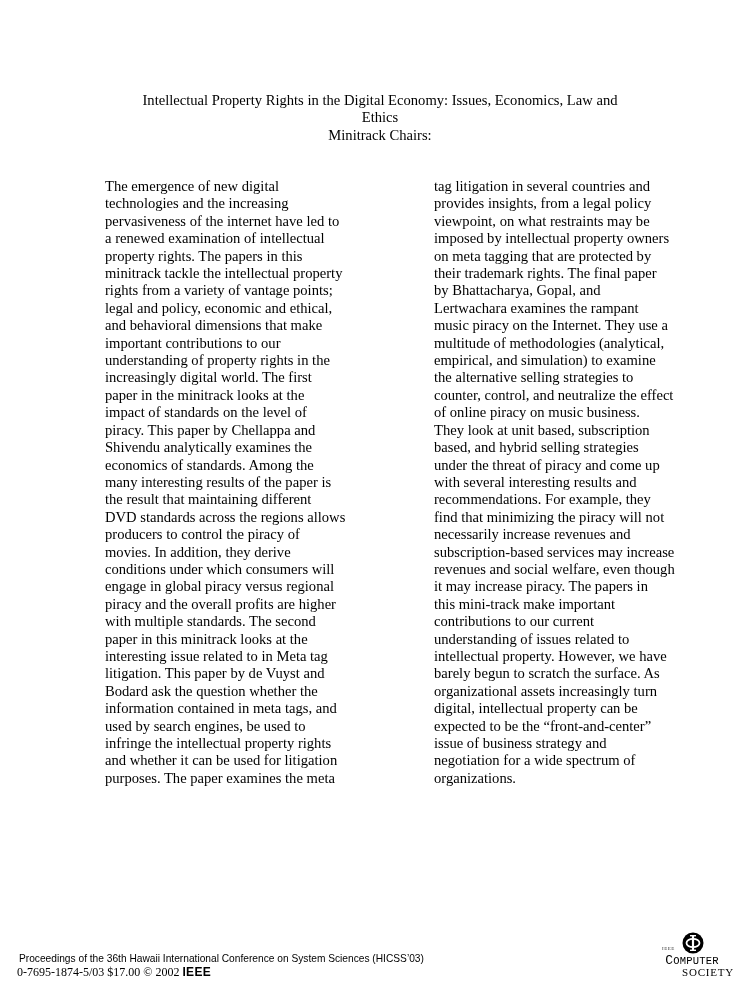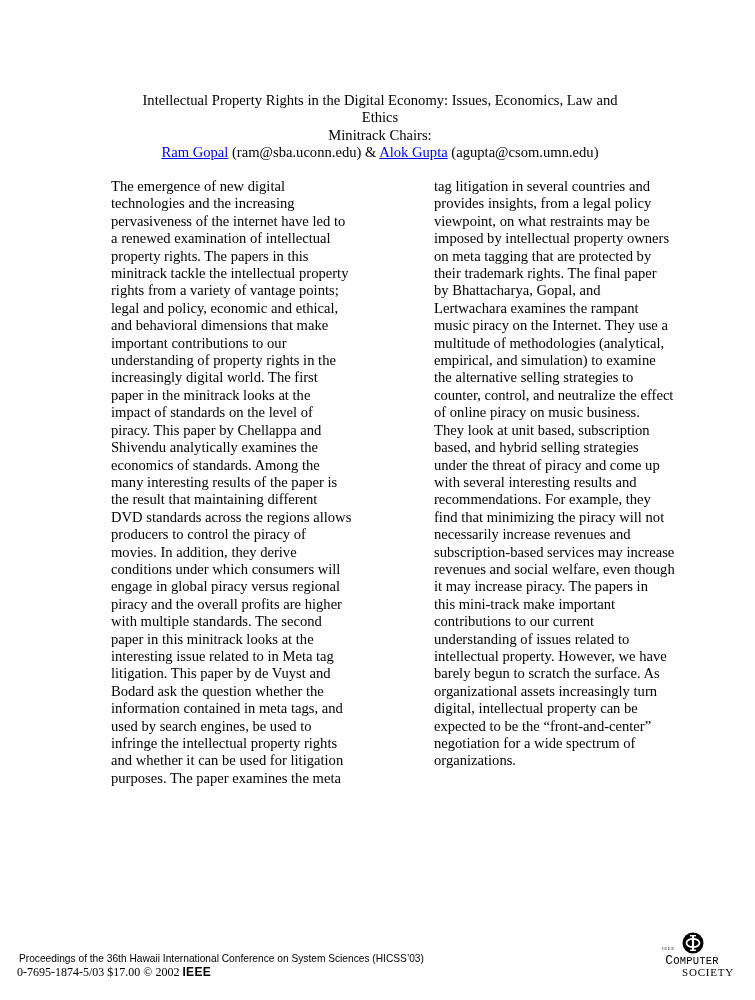--- a/index.html
+++ b/index.html
@@ -3,21 +3,21 @@
   <meta charset="utf-8">
   <style>
     html, body { margin: 0; padding: 0; background: #ffffff; }
     body { width: 755px; height: 1000px; position: relative; overflow: hidden; color: #000; }
     .header { position: absolute; left: 100px; top: 92px; width: 560px; text-align: center;
       font-family: "Liberation Serif", serif; font-size: 14.6px; line-height: 17.4px; }
     .title, .chairs-heading { font-weight: normal; }
     .link { color: #0000ee; text-decoration: underline; cursor: pointer; }
     .col { position: absolute; top: 178px; font-family: "Liberation Serif", serif; font-size: 14.6px;
       line-height: 17.4px; white-space: nowrap; }
-    .col-left { left: 111px; width: 260px; }
+    .col-left { left: 105px; width: 260px; }
     .col-right { left: 400px; width: 260px; margin-left: 34px; }
     .line { display: block; }
     .footer-proc { position: absolute; left: 19px; top: 952px; font-family: "Liberation Sans", sans-serif;
       font-size: 10.2px; line-height: 13px; white-space: nowrap; }
     .footer-isbn { position: absolute; left: 17px; top: 965px; font-family: "Liberation Serif", serif;
       font-size: 12px; line-height: 14px; white-space: nowrap; }
     .ieee { font-family: "Liberation Sans", sans-serif; font-weight: bold; font-size: 12px; letter-spacing: 0.3px; }
     .logo { position: absolute; left: 652px; top: 932px; width: 80px; height: 50px; text-align: center; }
     .logo-emblem { position: absolute; left: 30px; top: 0px; width: 22px; height: 22px; }
     .logo-ieee { position: absolute; left: 10px; top: 14px; font-family: "Liberation Serif", serif; font-size: 5px; color: #333; letter-spacing: 0.5px; }
@@ -29,21 +29,20 @@
   </style>
 </head>
 <body>
 
 <div class="header">
   <div class="title">
     <span>Intellectual Property Rights in the Digital Economy: Issues, Economics, Law and</span><br>
     <span>Ethics</span>
   </div>
   <div class="chairs-heading">Minitrack Chairs:</div>
-  <div><a class="link">Ram Gopal</a><span> (ram@sba.uconn.edu) &amp; </span><a class="link">Alok Gupta</a><span> (agupta@csom.umn.edu)</span></div>
 </div>
 
 <div class="col col-left" id="col-left">
     <span class="line">The emergence of new digital</span>
     <span class="line">technologies and the increasing</span>
     <span class="line">pervasiveness of the internet have led to</span>
     <span class="line">a renewed examination of intellectual</span>
     <span class="line">property rights. The papers in this</span>
     <span class="line">minitrack tackle the intellectual property</span>
     <span class="line">rights from a variety of vantage points;</span>
@@ -102,20 +101,21 @@
     <span class="line">revenues and social welfare, even though</span>
     <span class="line">it may increase piracy.  The papers in</span>
     <span class="line">this mini-track make important</span>
     <span class="line">contributions to our current</span>
     <span class="line">understanding of issues related to</span>
     <span class="line">intellectual property. However, we have</span>
     <span class="line">barely begun to scratch the surface. As</span>
     <span class="line">organizational assets increasingly turn</span>
     <span class="line">digital, intellectual property can be</span>
     <span class="line">expected to be the “front-and-center”</span>
+    <span class="line">issue of business strategy and</span>
     <span class="line">negotiation for a wide spectrum of</span>
     <span class="line">organizations.</span>
   </div>
 
 <div class="footer-proc">Proceedings of the 36th Hawaii International Conference on System Sciences (HICSS’03)</div>
 <div class="footer-isbn"><span>0-7695-1874-5/03 $17.00 © 2002 </span><span class="ieee">IEEE</span></div>
 
 <div class="logo">
   <svg class="logo-emblem" viewBox="0 0 22 22">
     <circle cx="11" cy="11" r="10.5" fill="#000"></circle>

